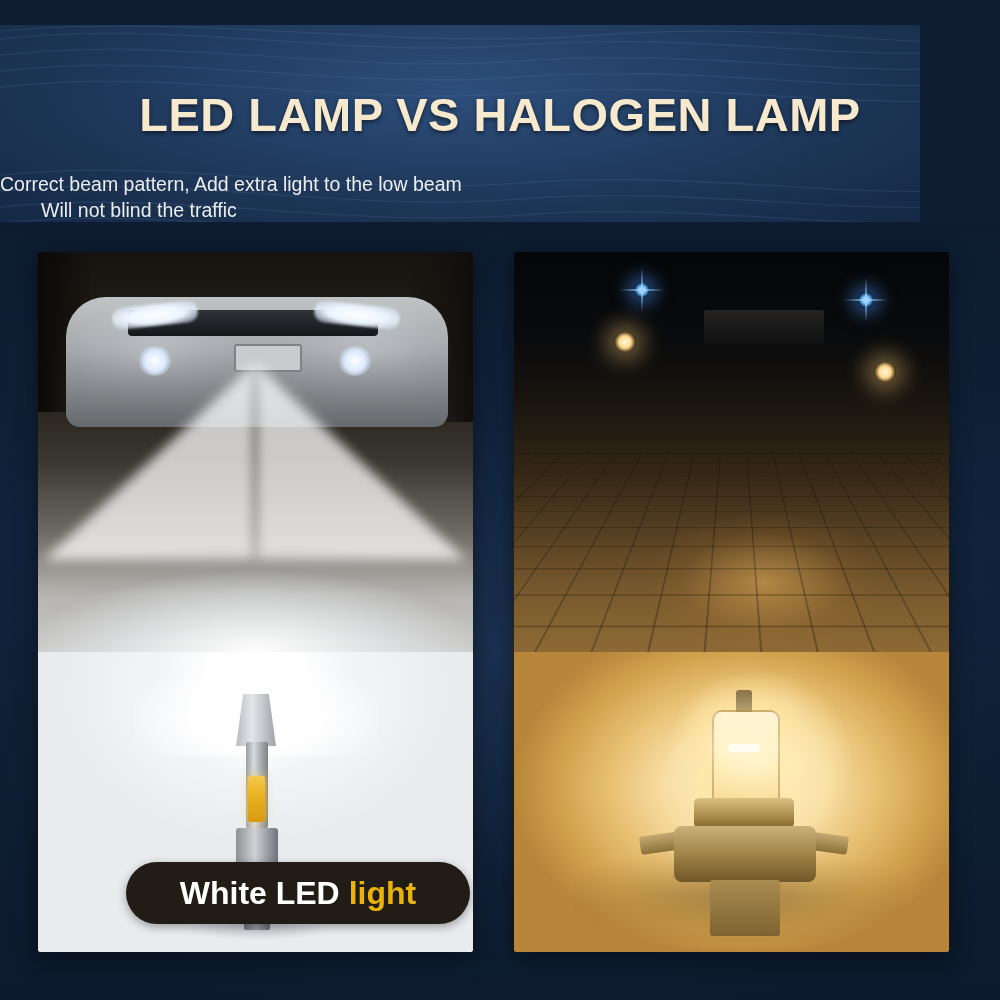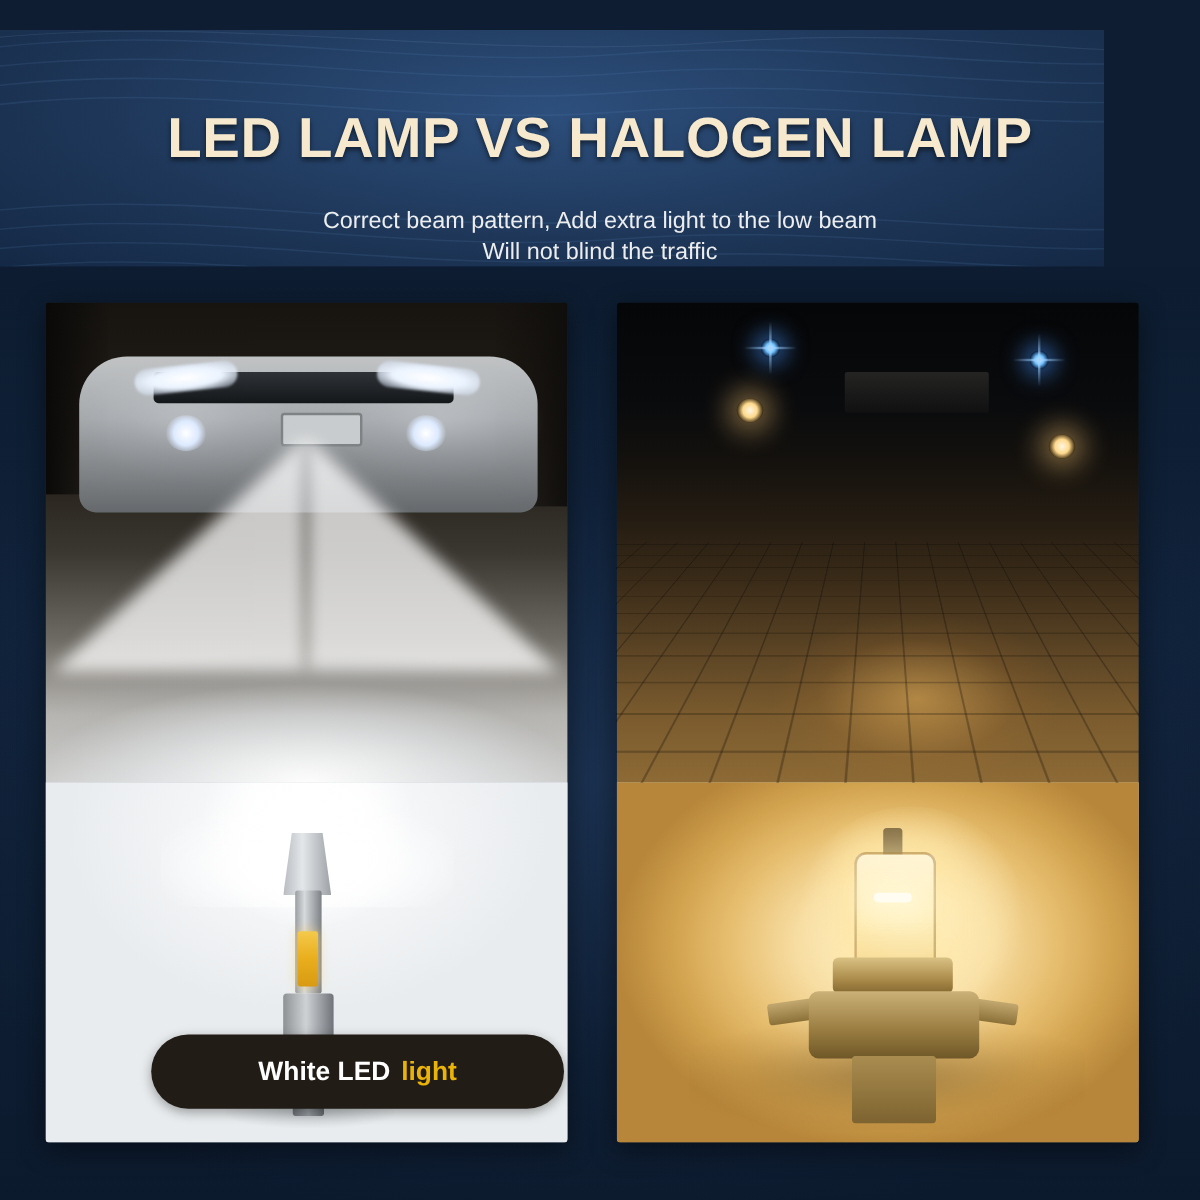--- a/index.html
+++ b/index.html
@@ -52,26 +52,26 @@
     letter-spacing: 0.5px;
     color: #f7e9cd;
     text-shadow: 0 2px 4px rgba(0,0,0,0.55);
     font-family: "Liberation Sans", sans-serif;
   }
   .subtitle {
     position: absolute;
     left: 0;
     top: 146px;
     width: 1000px;
-    text-align: center;
+    text-align: left;
     font-size: 19.5px;
     color: #ecedef;
     line-height: 26px;
   }
-  .subtitle .l2 { display: block; }
+  .subtitle .l2 { display: block; padding-left: 41px; }
 
   
   .body-bg {
     position: absolute;
     left: 0; top: 222px;
     width: 1000px; height: 778px;
     background:
       radial-gradient(ellipse 780px 520px at 50% 55%, #1b3150 0%, #16294441 45%, rgba(9,21,36,0) 75%),
       linear-gradient(180deg, #0d1c30 0%, #10223a 40%, #0c1a2d 100%);
   }
@@ -340,21 +340,21 @@
   .pill {
     position: absolute;
     height: 62px;
     border-radius: 31px;
     background: #211c16;
     display: flex;
     align-items: center;
     justify-content: center;
     box-shadow: 0 3px 10px rgba(0,0,0,0.35);
   }
-  .pill span { font-size: 22px; }
+  .pill span { font-size: 32px; }
   .pill-left {
     left: 88px; top: 610px; width: 344px;
   }
   .pill-left .w1 { color: #ffffff; font-weight: bold; }
   .pill-left .w2 { color: #eab308; font-weight: bold; margin-left: 9px; }
 </style>
 </head>
 <body>
 
 <div id="page">

